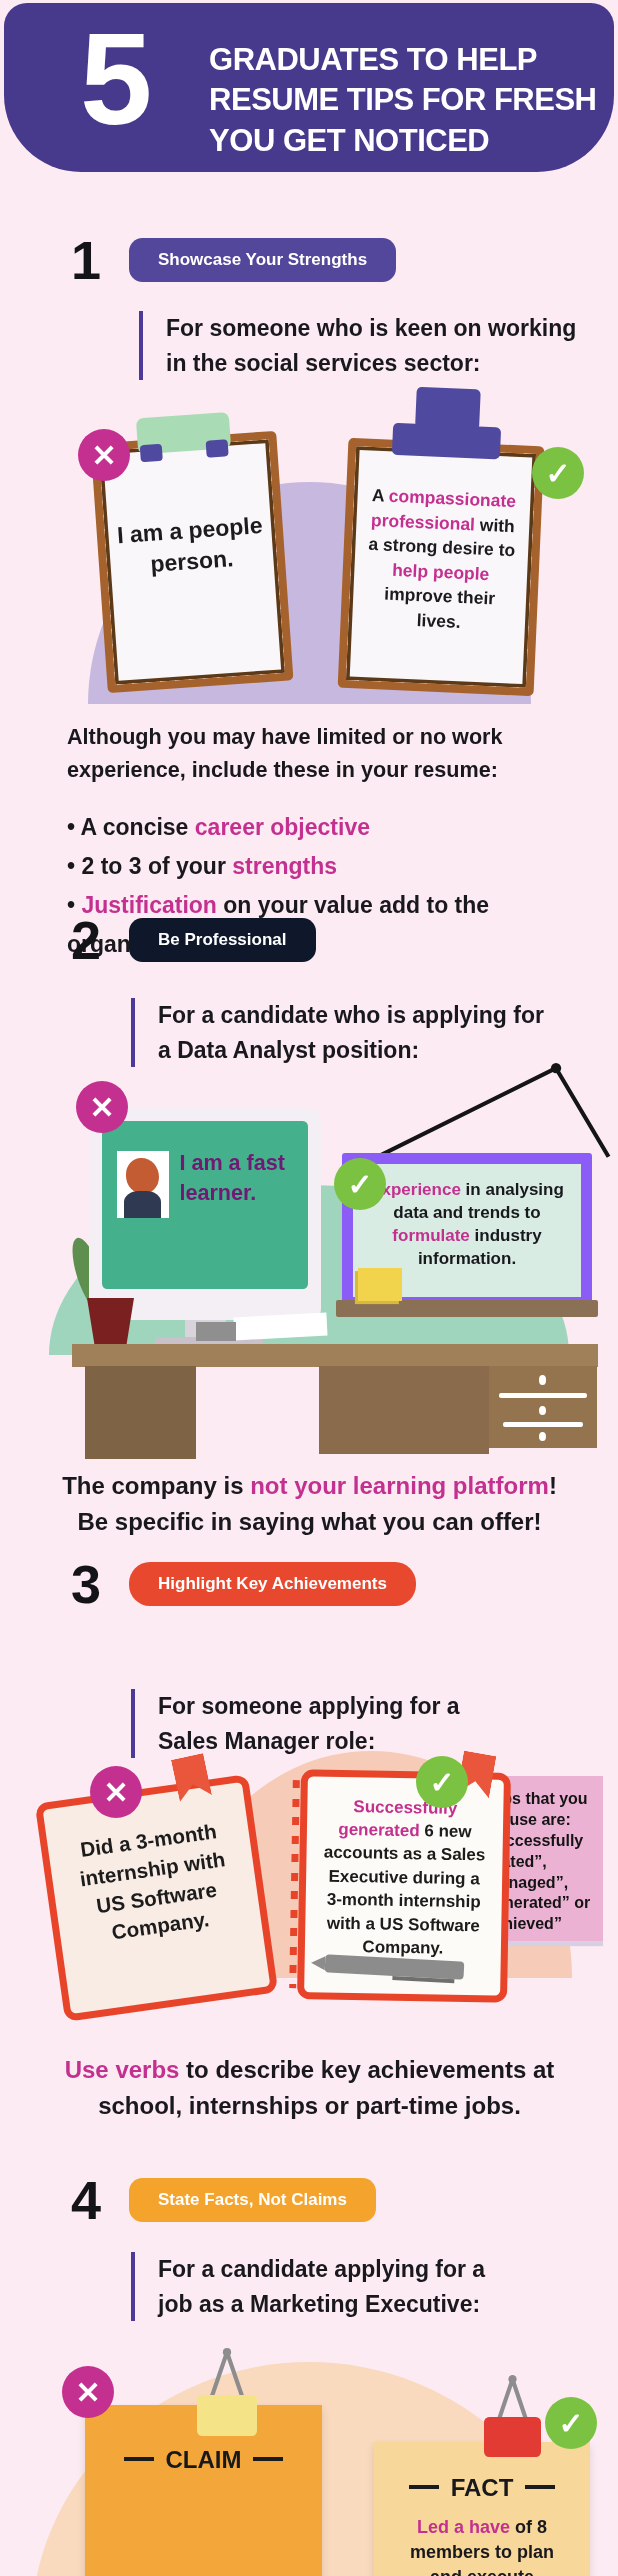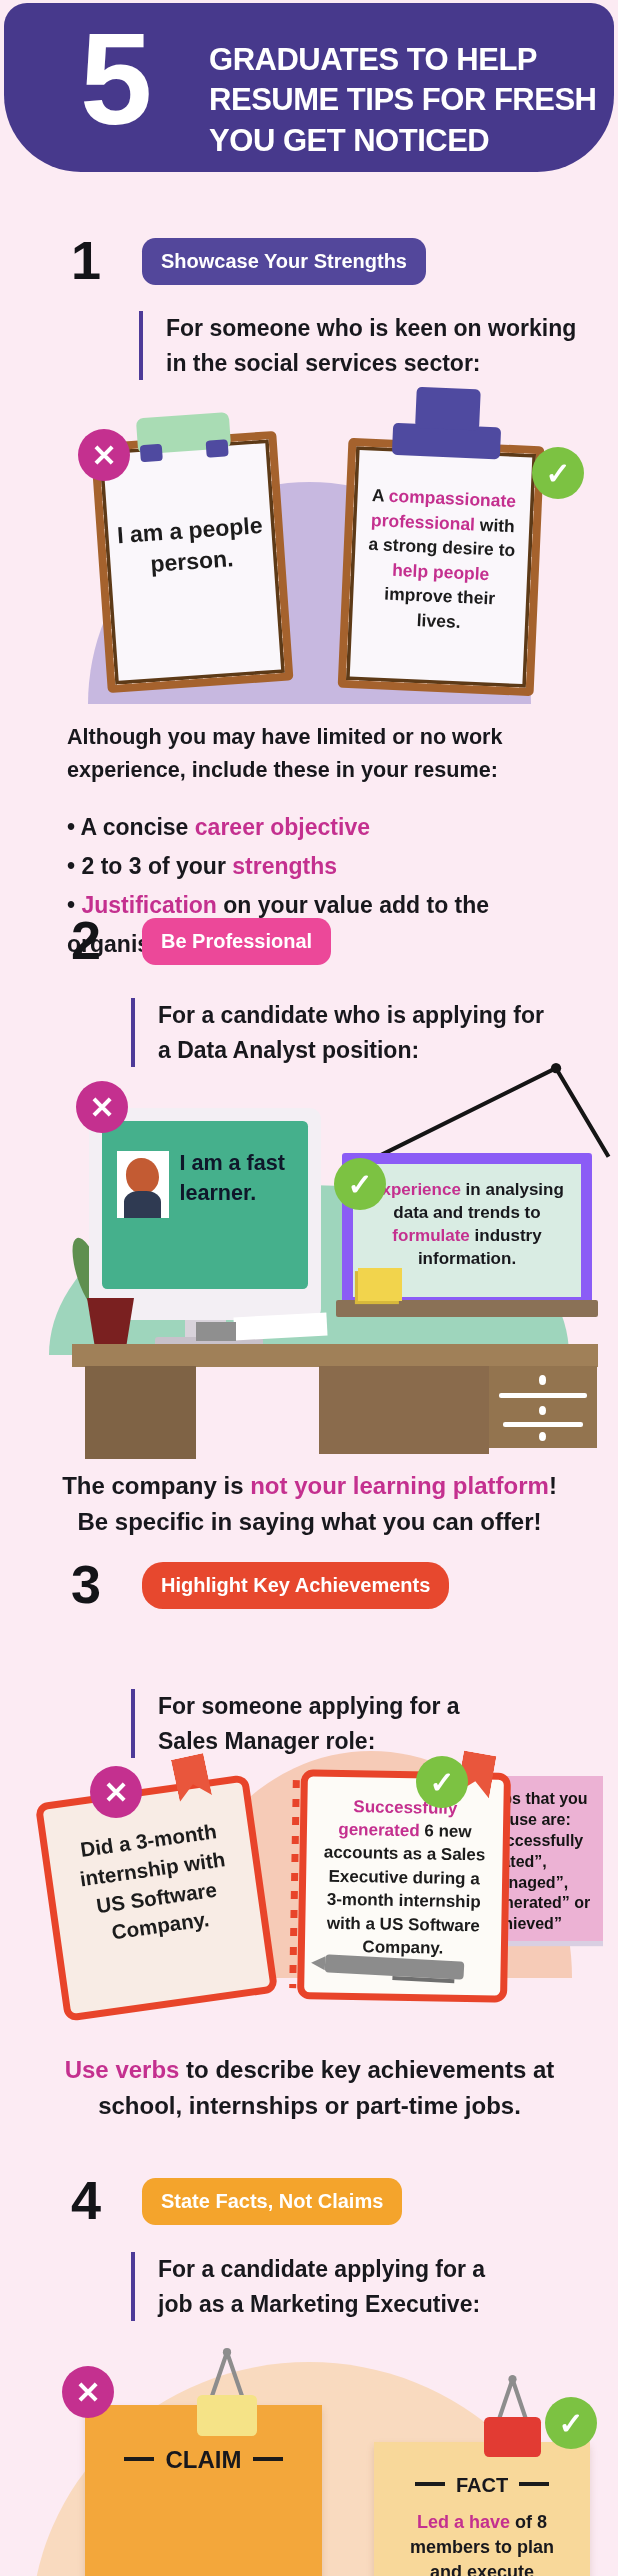--- a/index.html
+++ b/index.html
@@ -6,22 +6,22 @@
   body{width:618px;font-family:"Liberation Sans",sans-serif;}
   .page{position:relative;width:618px;height:4030px;background:#FCEBF3;overflow:hidden;color:#18181d;}
   .abs{position:absolute;}
   
   .banner{position:absolute;left:4.1px;top:3.1px;width:610px;height:169px;background:#47398C;
           border-radius:23px 23px 77px 77px;}
   .banner-num{position:absolute;left:76px;top:11.3px;font-size:130px;font-weight:bold;color:#fff;line-height:1;}
   .banner-title{position:absolute;left:205px;top:37px;font-size:31px;font-weight:bold;color:#fff;line-height:1.3;letter-spacing:-0.5px;}
   
   .sec-num{position:absolute;left:71px;font-size:54px;font-weight:bold;color:#141418;line-height:1;}
-  .pill{position:absolute;left:142px;color:#fff;font-weight:bold;font-size:20px;padding:12px 19px;border-radius:13.4px;white-space:nowrap;}
-  .p1{background:#53479B;} .p2{background:#ec4899;} .p3{background:#E7482E;} .p4{background:#F4A42C;}
+  .pill{position:absolute;left:129px;color:#fff;font-weight:bold;font-size:17px;padding:12px 29px;border-radius:13.4px;white-space:nowrap;}
+  .p1{background:#53479B;} .p2{background:#0f172a;} .p3{background:#E7482E;} .p4{background:#F4A42C;}
   
   .quote{position:absolute;border-left:4.6px solid #4D3A98;padding-left:23px;font-size:23px;font-weight:bold;line-height:1.5;color:#18181d;}
   
   .cap{position:absolute;font-size:24px;font-weight:bold;text-align:center;line-height:1.5;color:#18181d;}
   .hi{color:#C4308F;}
   
   .badge{position:absolute;width:52px;height:52px;border-radius:50%;display:flex;align-items:center;justify-content:center;
          color:#fff;font-size:30px;font-weight:bold;z-index:6;}
   .bx{background:#C4308F;} .bc{background:#7CC242;}
   
@@ -110,21 +110,21 @@
   <div class="badge bc" style="left:334px;top:1158px;">
       <span>✓</span>
     </div>
 
   <div class="abs" style="left:89px;top:1108px;width:232px;height:212px;background:#F3EFF4;border-radius:11.3px;z-index:4;">
     <div class="abs" style="left:13.4px;top:13.4px;right:13.4px;bottom:31px;background:#45B08C;border-radius:5.2px;">
       <div class="abs" style="left:14.4px;top:30px;width:52px;height:67px;background:#fff;">
         <div class="abs" style="left:9.3px;top:6.2px;width:33px;height:36px;background:#C35B33;border-radius:46% 54% 48% 52%;"></div>
         <div class="abs" style="left:7.2px;top:40px;width:37px;height:27px;background:#2F3A52;border-radius:40% 40% 0 0;"></div>
       </div>
-      <div class="screen-txt" style="position:absolute;left:77px;top:27px;width:118px;text-align:left;color:#0f172a;font-size:21.6px;line-height:1.35;">I am a fast learner.</div>
+      <div class="screen-txt" style="position:absolute;left:77px;top:27px;width:118px;text-align:left;color:#701a75;font-size:21.6px;line-height:1.35;">I am a fast learner.</div>
     </div>
   </div>
   <div class="badge bx" style="left:76px;top:1081px;">
       <span>✕</span>
     </div>
   <div class="abs" style="left:185px;top:1320px;width:41px;height:24px;background:#D9D3DB;z-index:4;"></div>
   <div class="abs" style="left:155px;top:1337px;width:108px;height:10.3px;background:#C8C1CA;border-radius:3.1px;z-index:4;"></div>
 
   <div class="deskwood" style="left:72px;top:1344px;width:526px;height:23px;z-index:5;"></div>
   <div class="abs" style="left:85px;top:1366px;width:111px;height:93px;background:#7F6345;z-index:5;"></div>
@@ -201,21 +201,21 @@
   </div>
   <div class="badge bx" style="left:62px;top:2366px;">
       <span>✕</span>
     </div>
   <svg class="abs" style="left:479px;top:2374px;width:67px;height:62px;z-index:4;" viewBox="0 0 130 120" width="67" height="62">
     <path d="M65,10 L32,108 M65,10 L98,108" stroke="#8d8d8d" stroke-width="8" fill="none"></path>
       <circle cx="65" cy="10" r="8" fill="#8d8d8d"></circle>
   </svg>
   <div class="abs" style="left:484px;top:2417px;width:57px;height:40px;background:#E23B33;border-radius:5.2px;z-index:4;"></div>
   <div class="card" style="left:374px;top:2442px;width:216px;height:185px;background:#F8D89A;">
-    <div style="text-align:center;margin-top:32px;font-size:20px;font-weight:bold;">
+    <div style="text-align:center;margin-top:32px;font-size:24px;font-weight:bold;">
       <span class="dash"></span><span>FACT</span><span class="dash"></span>
     </div>
     <div style="text-align:center;margin-top:13.4px;padding:0 17.5px;font-size:18px;font-weight:bold;line-height:1.38;">
       <span class="hi">Led a have</span><span> of 8 members to plan and execute marketing campaign to promote enrolment.</span>
     </div>
   </div>
   <div class="badge bc" style="left:545px;top:2397px;">
       <span>✓</span>
     </div>
 

